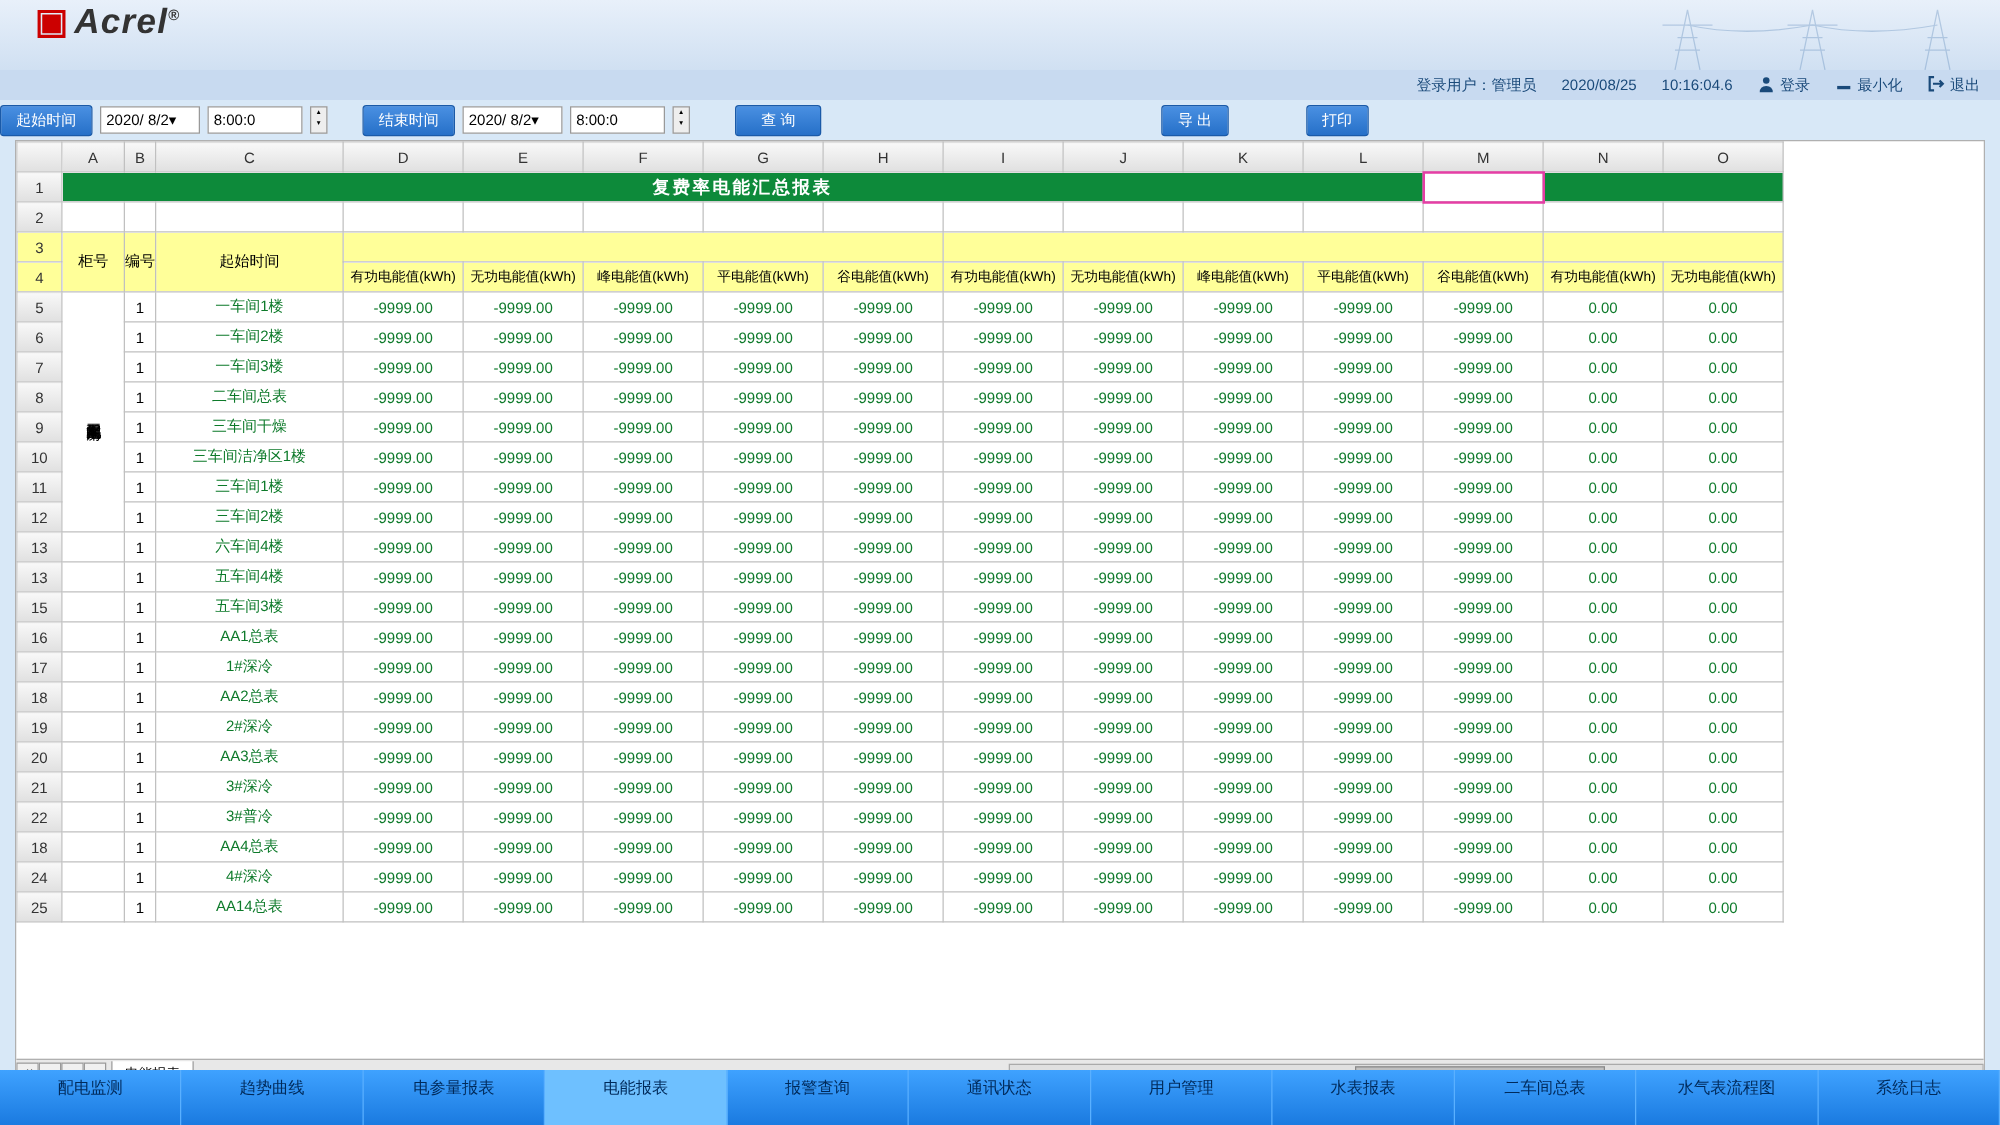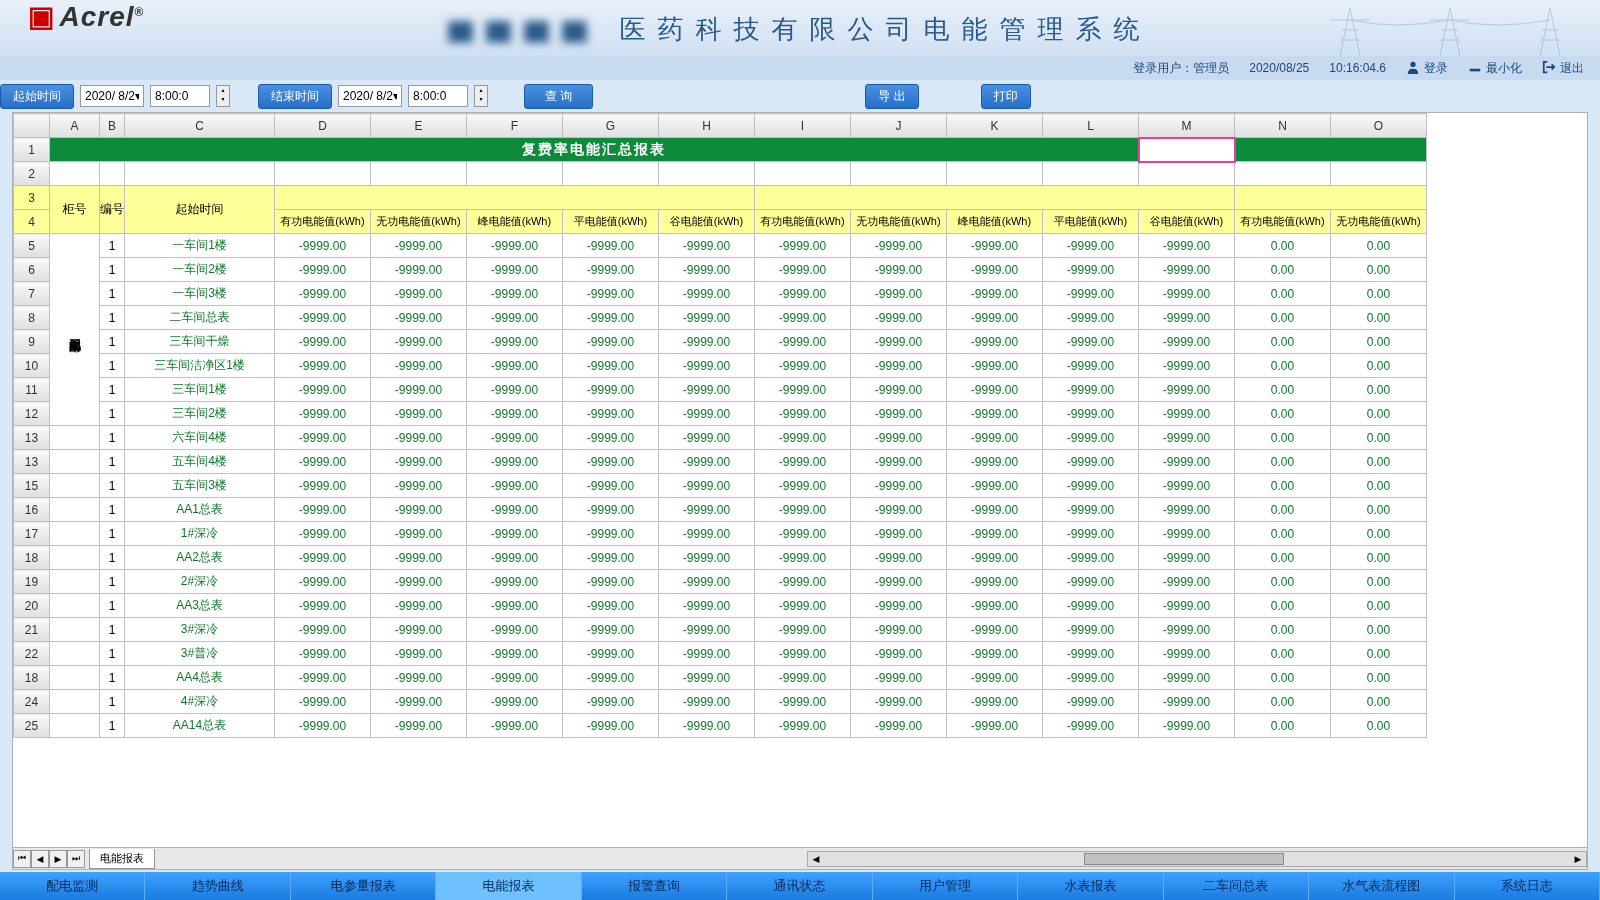--- a/index.html
+++ b/index.html
@@ -83,22 +83,22 @@
   font-size: 12px;
   cursor: pointer;
 }
 .date-input, .time-input {
   background: #fff;
   border: 1px solid #999;
   padding: 2px 4px;
   font-size: 12px;
   height: 22px;
 }
-.date-input { width: 64px; }
-.time-input { width: 60px; }
+.date-input { width: 80px; }
+.time-input { width: 76px; }
 .spin-arrows {
   display: inline-flex;
   flex-direction: column;
   border: 1px solid #999;
   background: #eee;
   height: 22px;
   width: 14px;
   font-size: 6px;
   line-height: 9px;
   text-align: center;
@@ -205,42 +205,41 @@
   display: flex;
   align-items: center;
 }
 .scroll-h .thumb { width: 200px; height: 12px; background: #c0c0c0; border: 1px solid #888; margin-left: 260px; }
 .scroll-h .arrow { width: 16px; text-align: center; font-size: 9px; cursor:pointer; }
 .bottom-nav {
   position: absolute;
   bottom: 0;
   left: 0;
   right: 0;
-  height: 28px;
+  height: 44px;
   background: linear-gradient(to bottom, #3fa2ff, #1a7ae0);
   display: flex;
 }
 .bottom-nav div {
   flex: 1;
   text-align: center;
   line-height: 28px;
   color: #002a5a;
   font-size: 13px;
   border-right: 1px solid #5ab0ff;
   cursor: pointer;
 }
 .bottom-nav div.active { background: #6ec0ff; }
 .thick-border-bottom td { border-bottom: 2px solid #000; }
 </style>
 </head>
 <body>
 
 <div class="header">
   <div class="logo"><span>Acrel</span><sup>®</sup></div>
-  <div class="title"><span class="blur">▇▇▇▇</span> <span>医药科技有限公司电能管理系统</span></div>
   <div class="pylons">
     <svg viewBox="0 0 260 56">
         <g stroke="#4a7ab0" stroke-width="1" fill="none">
       <path d="M20 56 L30 8 L40 56 M20 40 L40 40 M22 30 L38 30 M10 20 L50 20"></path>
       <path d="M120 56 L130 8 L140 56 M120 40 L140 40 M122 30 L138 30 M110 20 L150 20"></path>
       <path d="M220 56 L230 8 L240 56 M220 40 L240 40 M222 30 L238 30"></path>
       <path d="M30 20 Q75 30 130 20 Q175 30 230 20"></path>
     </g>
       </svg>
   </div>

